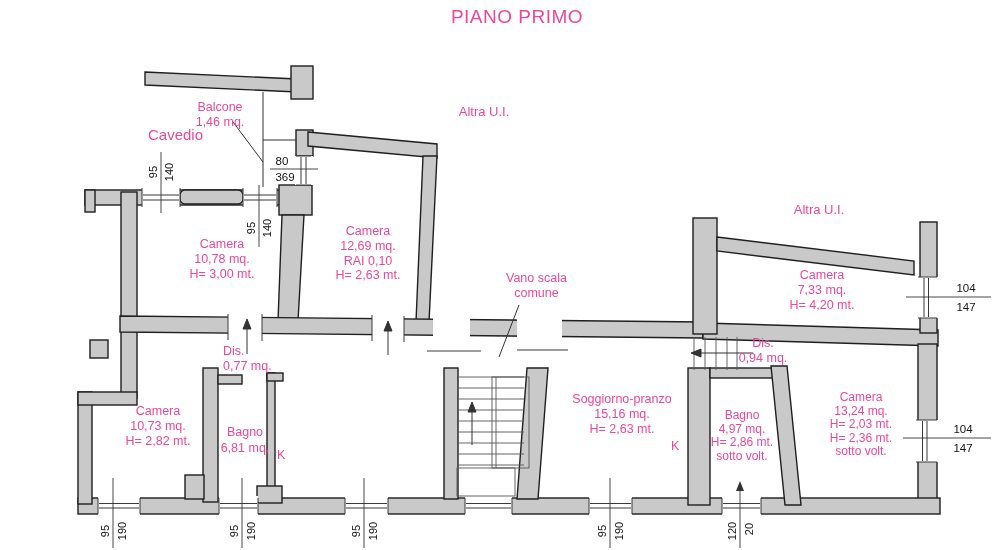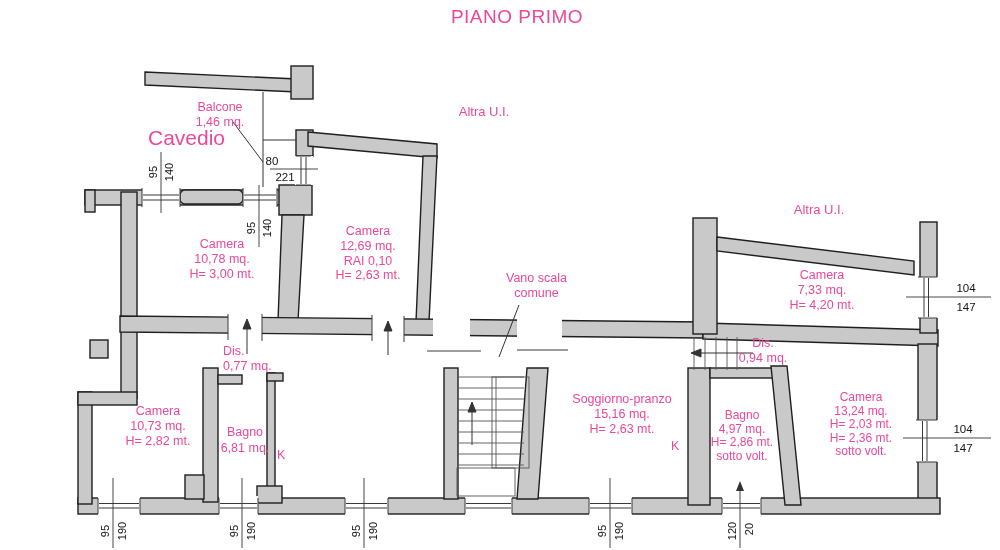--- a/index.html
+++ b/index.html
@@ -5,21 +5,21 @@
   html,body{margin:0;padding:0;background:#fff;}
   .stage{
     position:relative;width:1000px;height:550px;background:#ffffff;overflow:hidden;
     font-family:"Liberation Sans", sans-serif;color:#141414;
   }
   .stage svg{position:absolute;left:0;top:0;}
   .lbl{position:absolute;font-size:12.5px;line-height:1.18;text-align:center;
        transform:translateX(-50%);white-space:nowrap;color:#ec4899;}
   .lbl-left{transform:none;text-align:left;}
   .title{font-size:19px;letter-spacing:.5px;}
-  .big{font-size:21px;}
+  .big{font-size:15px;}
   .mid{font-size:13px;text-align:center;}
   .sm{font-size:12px;line-height:1.13;}
   .dimh{position:absolute;transform:translate(-50%,-50%);font-size:11.5px;white-space:nowrap;}
   .dimv{position:absolute;transform:translate(-50%,-50%) rotate(-90deg);font-size:11px;white-space:nowrap;}
 </style>
 </head>
 <body>
 
 <div class="stage">
 
@@ -218,22 +218,22 @@
     <div>H= 2,36 mt.</div>
     <div>sotto volt.</div>
   </div>
 
   <span class="dimv" style="left:153px;top:172px;">95</span>
   <span class="dimv" style="left:169px;top:172px;">140</span>
 
   <span class="dimv" style="left:251px;top:228px;">95</span>
   <span class="dimv" style="left:267px;top:228px;">140</span>
 
-  <span class="dimh" style="left:272px;top:161px;">80</span>
-  <span class="dimh" style="left:285px;top:177px;">221</span>
+  <span class="dimh" style="left:282px;top:161px;">80</span>
+  <span class="dimh" style="left:285px;top:177px;">369</span>
 
   <span class="dimh" style="left:966px;top:288px;">104</span>
   <span class="dimh" style="left:966px;top:307px;">147</span>
 
   <span class="dimh" style="left:963px;top:429px;">104</span>
   <span class="dimh" style="left:963px;top:448px;">147</span>
 
   <span class="dimv" style="left:105px;top:531px;">95</span>
   <span class="dimv" style="left:122px;top:531px;">190</span>
 

